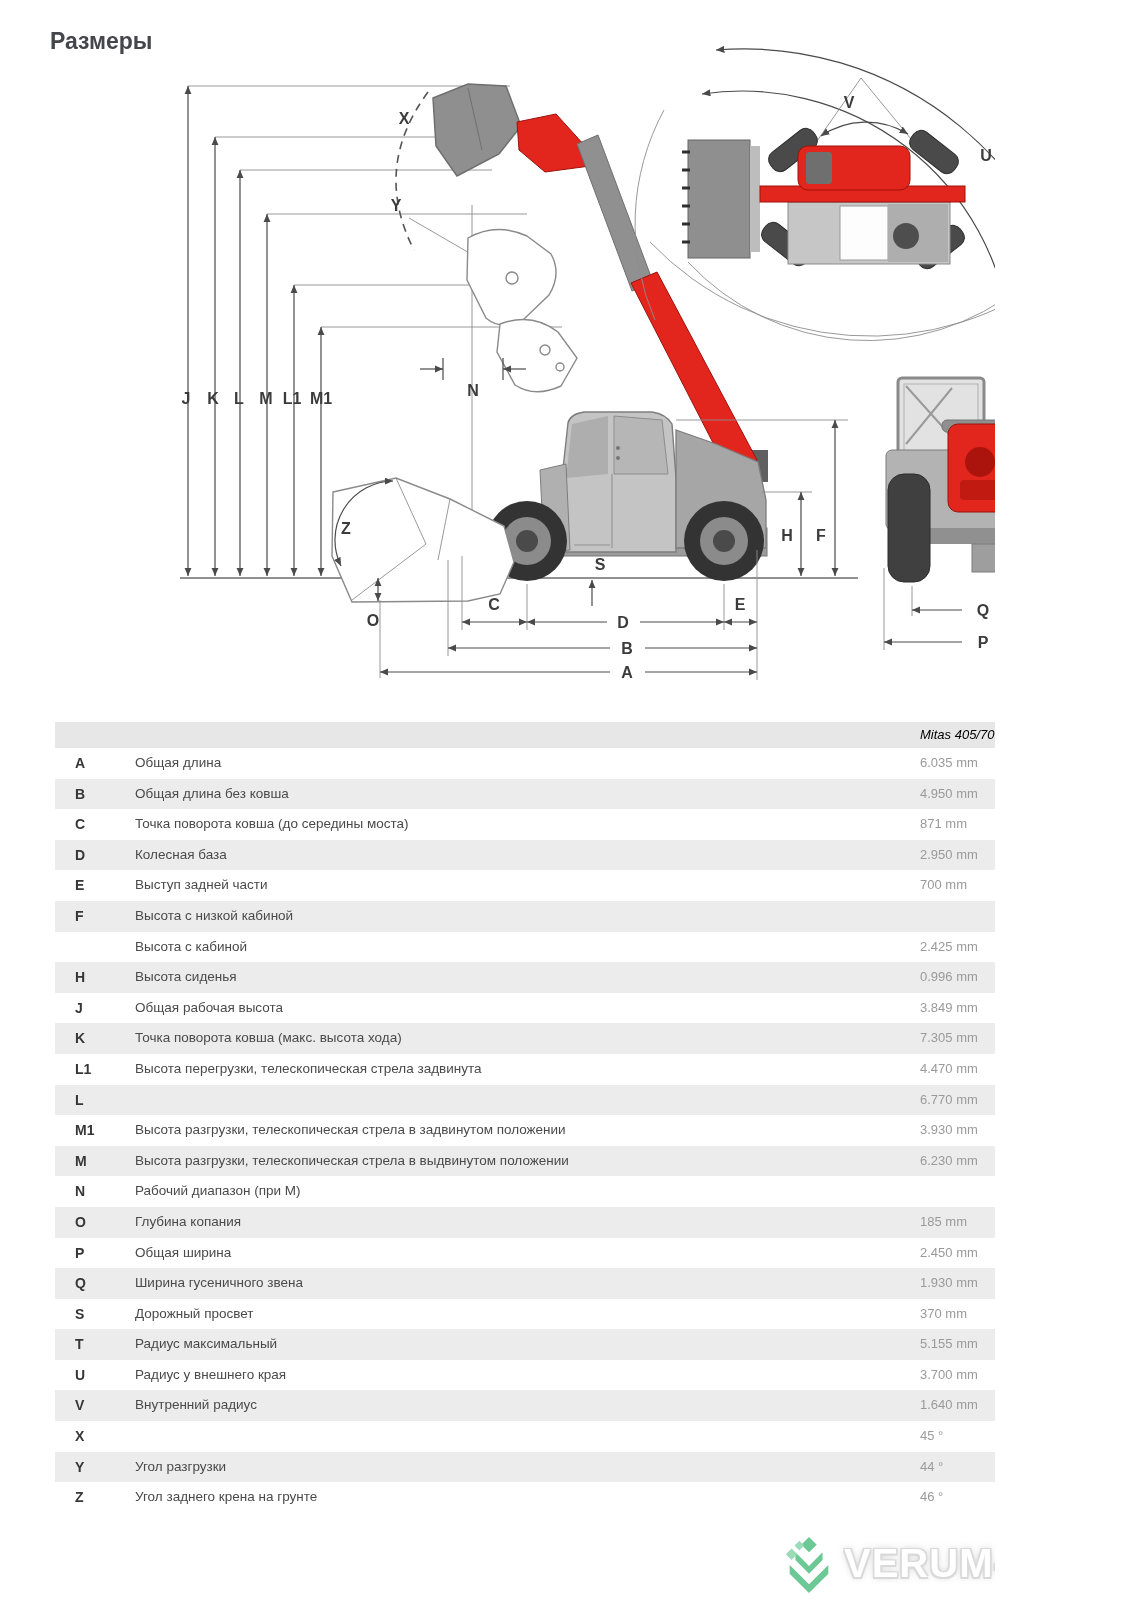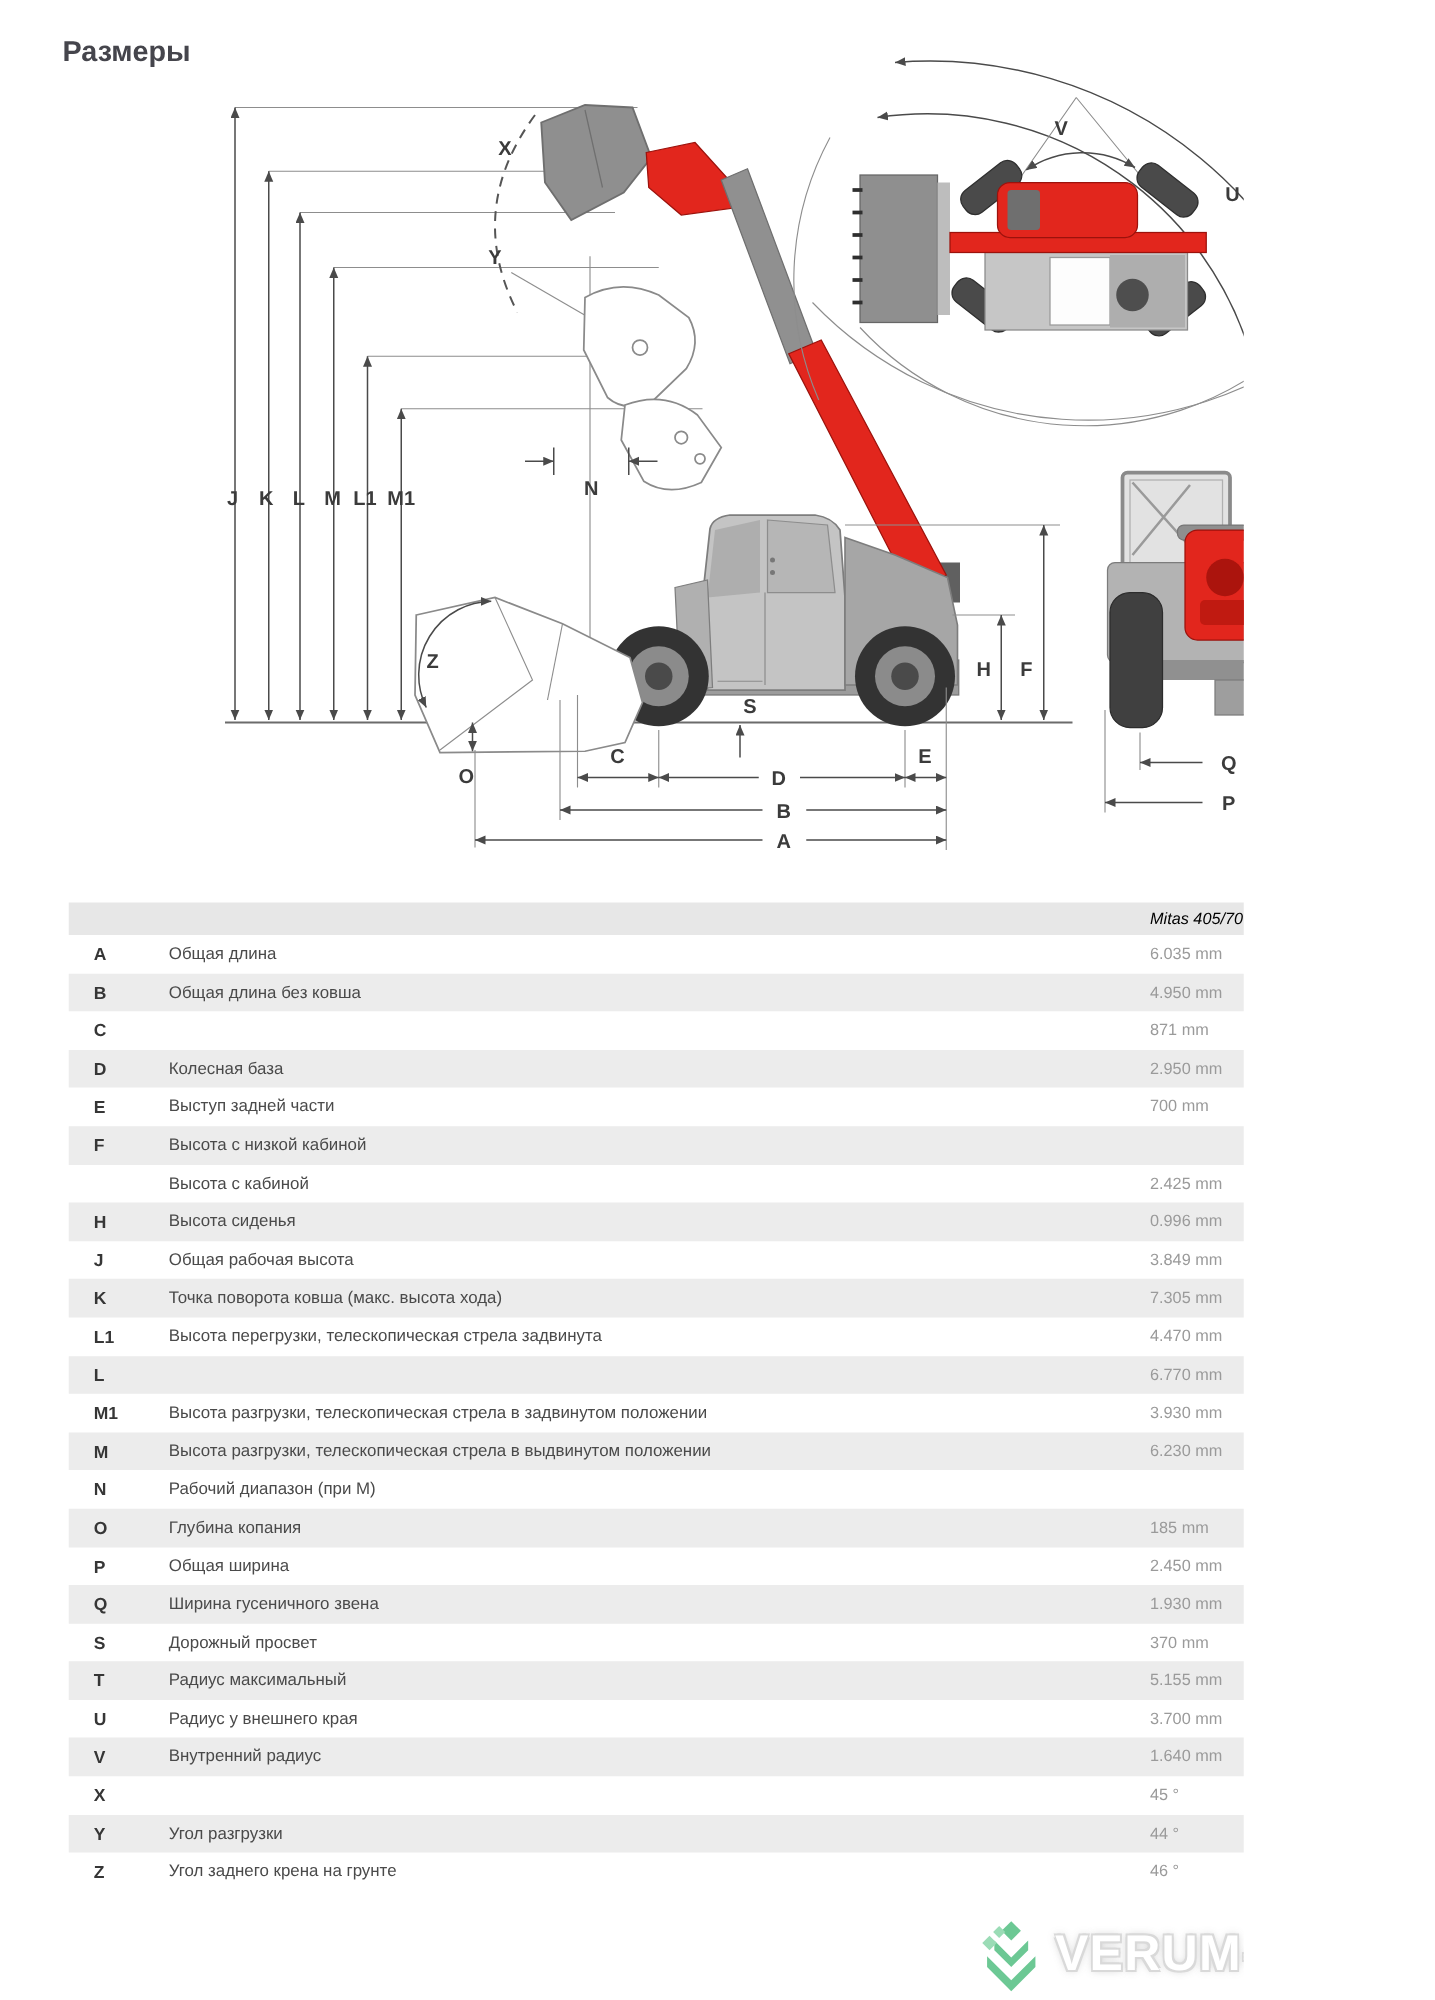--- a/index.html
+++ b/index.html
@@ -237,20 +237,21 @@
           <span class="lbl2">Общая длина</span>
           <span class="val">6.035 mm</span>
         </div>
         <div class="trow">
           <span class="k">B</span>
           <span class="lbl2">Общая длина без ковша</span>
           <span class="val">4.950 mm</span>
         </div>
         <div class="trow">
           <span class="k">C</span>
+          <span class="lbl2">Точка поворота ковша (до середины моста)</span>
           <span class="val">871 mm</span>
         </div>
         <div class="trow">
           <span class="k">D</span>
           <span class="lbl2">Колесная база</span>
           <span class="val">2.950 mm</span>
         </div>
         <div class="trow">
           <span class="k">E</span>
           <span class="lbl2">Выступ задней части</span>

